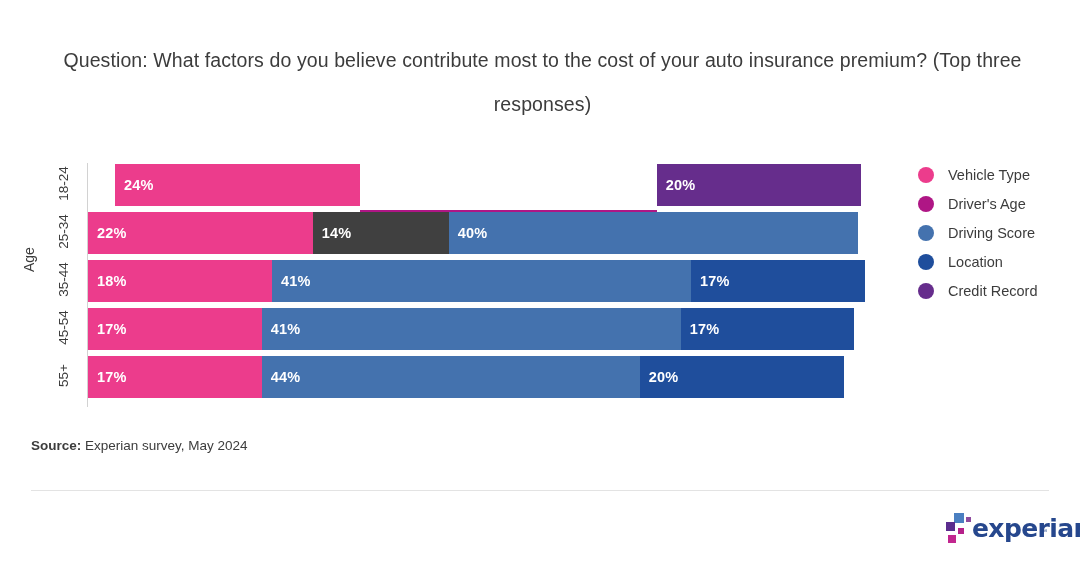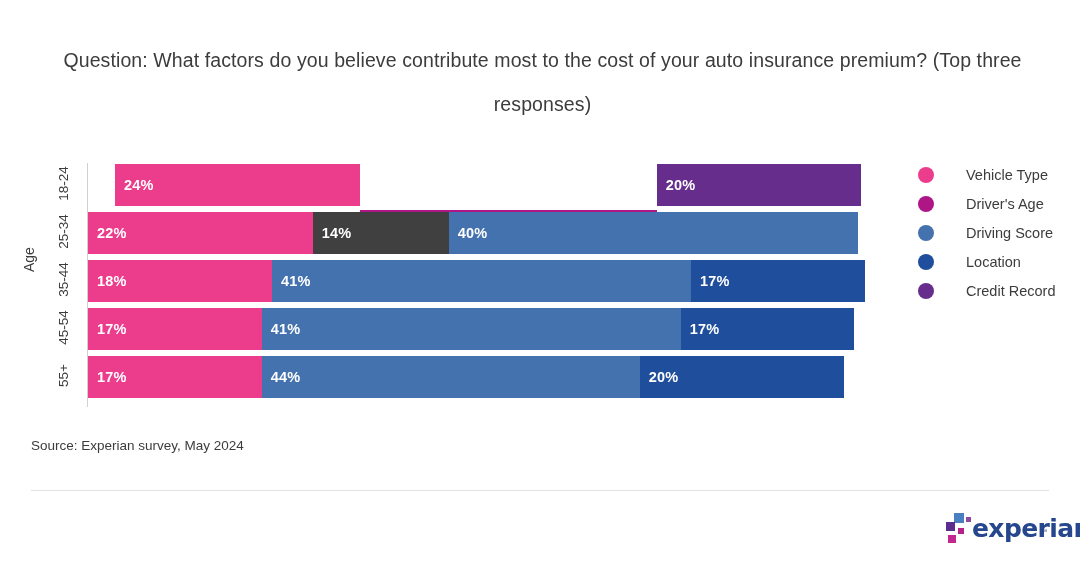--- a/index.html
+++ b/index.html
@@ -103,36 +103,36 @@
     align-items: center;
     height: 29px;
   }
   .legend-swatch {
     width: 16px;
     height: 16px;
     border-radius: 50%;
     flex: 0 0 auto;
   }
   .legend-label {
-    margin-left: 32px;
+    margin-left: 14px;
     font-size: 14.5px;
     color: #3c3c3c;
     white-space: nowrap;
   }
 
   
   #source-line {
     position: absolute;
     left: 31px;
     top: 438px;
     font-size: 13.5px;
     color: #3c3c3c;
     white-space: nowrap;
   }
-  #source-line .src-bold { font-weight: normal; }
+  #source-line .src-bold { font-weight: bold; }
 
   
   #footer-divider {
     position: absolute;
     left: 31px;
     top: 490px;
     width: 1018px;
     height: 1px;
     background: #e3e3e3;
   }

